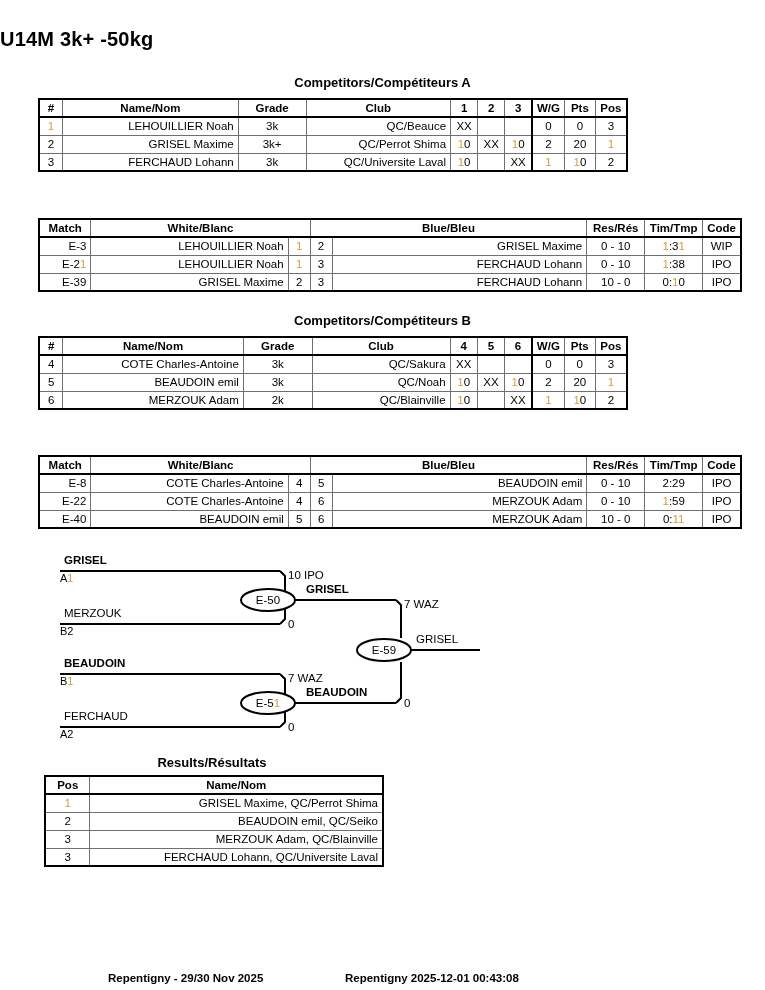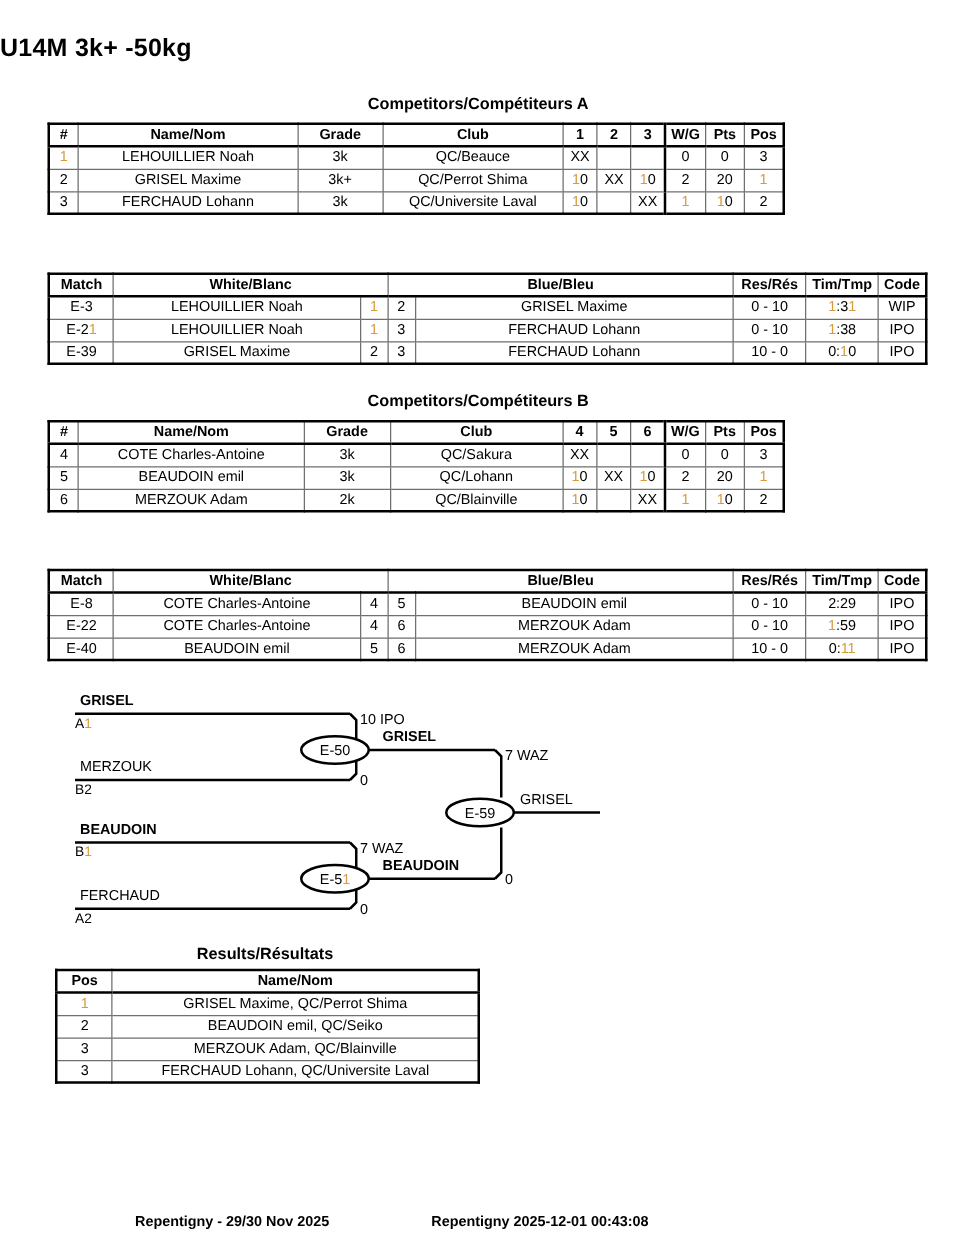--- a/index.html
+++ b/index.html
@@ -28,21 +28,21 @@
     border:1px solid #6f6f6f;
     padding:2px 4px;height:18px;box-sizing:border-box;
     font-weight:normal;white-space:nowrap;overflow:hidden;
   }
   table.grid thead th{
     font-weight:bold;font-size:11.5px;border-bottom:2px solid #000;
     background:#fff;
   }
   table.grid{border:2px solid #000;}
   .c{text-align:center;}
-  .l{text-align:center;}
+  .l{text-align:right;}
   .bold{font-weight:bold;}
   .one{color:#d79b3c;}
   .thickL{border-left:2px solid #000 !important;}
 
   
   .tbl-comp col.n{width:26px;}
   .tbl-comp col.nm{width:195px;}
   .tbl-comp col.gr{width:76px;}
   .tbl-comp col.cl{width:155px;}
   .tbl-comp col.sc{width:28px;}
@@ -250,21 +250,21 @@
           <td class="c"></td>
           <td class="c"></td>
           <td class="c thickL">0</td>
           <td class="c">0</td>
           <td class="c">3</td>
         </tr>
         <tr>
           <td class="c">5</td>
           <td class="l">BEAUDOIN emil</td>
           <td class="c">3k</td>
-          <td class="l">QC/Lohann</td>
+          <td class="l">QC/Noah</td>
           <td class="c"><span class="one">1</span>0</td>
           <td class="c">XX</td>
           <td class="c"><span class="one">1</span>0</td>
           <td class="c thickL">2</td>
           <td class="c">20</td>
           <td class="c"><span class="one">1</span></td>
         </tr>
         <tr>
           <td class="c">6</td>
           <td class="l">MERZOUK Adam</td>

